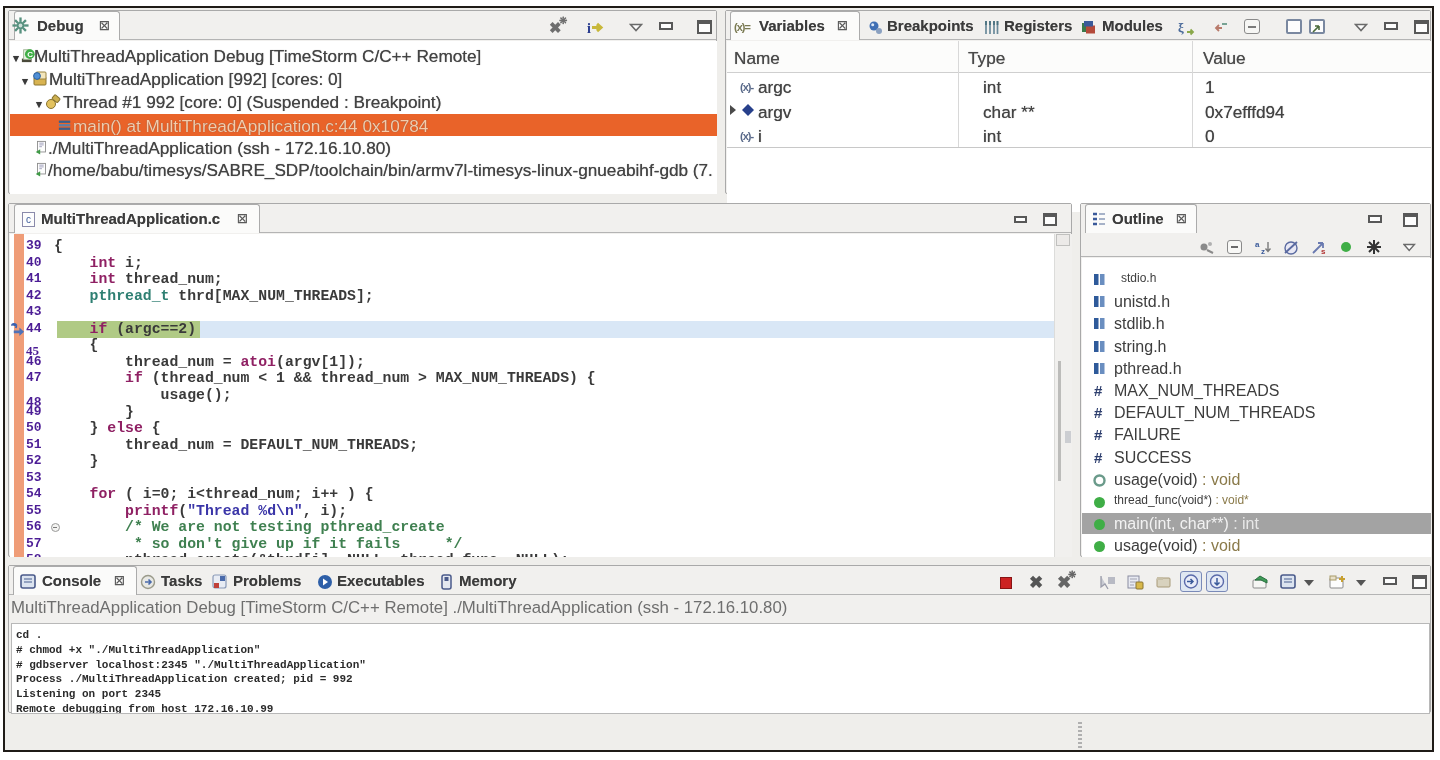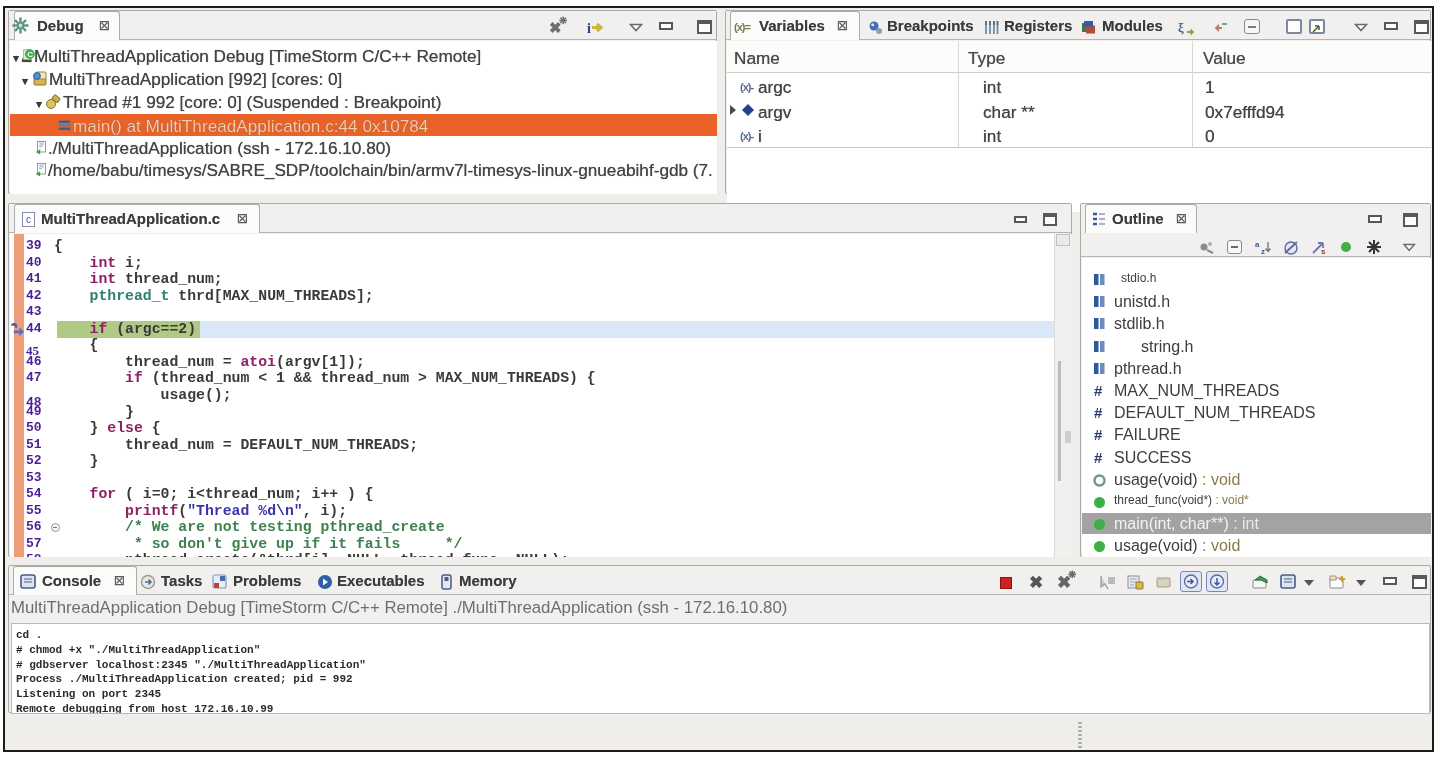--- a/index.html
+++ b/index.html
@@ -320,21 +320,21 @@
           <rect x="1" y="1" width="4.5" height="11" fill="#2e5a9a"></rect>
           <rect x="7" y="1" width="4.5" height="11" fill="#6a8ec0"></rect>
         </svg>
         <span style="position:absolute; left:21px; top:0px; font-size:16px; color:#3d3d3d; white-space:nowrap;">stdlib.h<span style="color:#8a7a4a;"></span></span>
       </div>
       <div style="position:absolute; left:11px; top:79.6px; width:330px; height:20px;">
         <svg width="13" height="13" viewBox="0 0 13 13" style="position:absolute;left:0;top:2px;">
           <rect x="1" y="1" width="4.5" height="11" fill="#2e5a9a"></rect>
           <rect x="7" y="1" width="4.5" height="11" fill="#6a8ec0"></rect>
         </svg>
-        <span style="position:absolute; left:21px; top:0px; font-size:16px; color:#3d3d3d; white-space:nowrap;margin-left:27px;">string.h<span style="color:#8a7a4a;"></span></span>
+        <span style="position:absolute; left:21px; top:0px; font-size:16px; color:#3d3d3d; white-space:nowrap;">string.h<span style="color:#8a7a4a;"></span></span>
       </div>
       <div style="position:absolute; left:11px; top:101.8px; width:330px; height:20px;">
         <svg width="13" height="13" viewBox="0 0 13 13" style="position:absolute;left:0;top:2px;">
           <rect x="1" y="1" width="4.5" height="11" fill="#2e5a9a"></rect>
           <rect x="7" y="1" width="4.5" height="11" fill="#6a8ec0"></rect>
         </svg>
         <span style="position:absolute; left:21px; top:0px; font-size:16px; color:#3d3d3d; white-space:nowrap;">pthread.h<span style="color:#8a7a4a;"></span></span>
       </div>
       <div style="position:absolute; left:11px; top:124px; width:330px; height:20px;">
         <span style="position:absolute;left:1px;top:0px;color:#2e3f6e;font-weight:bold;font-size:15px;">#</span>

